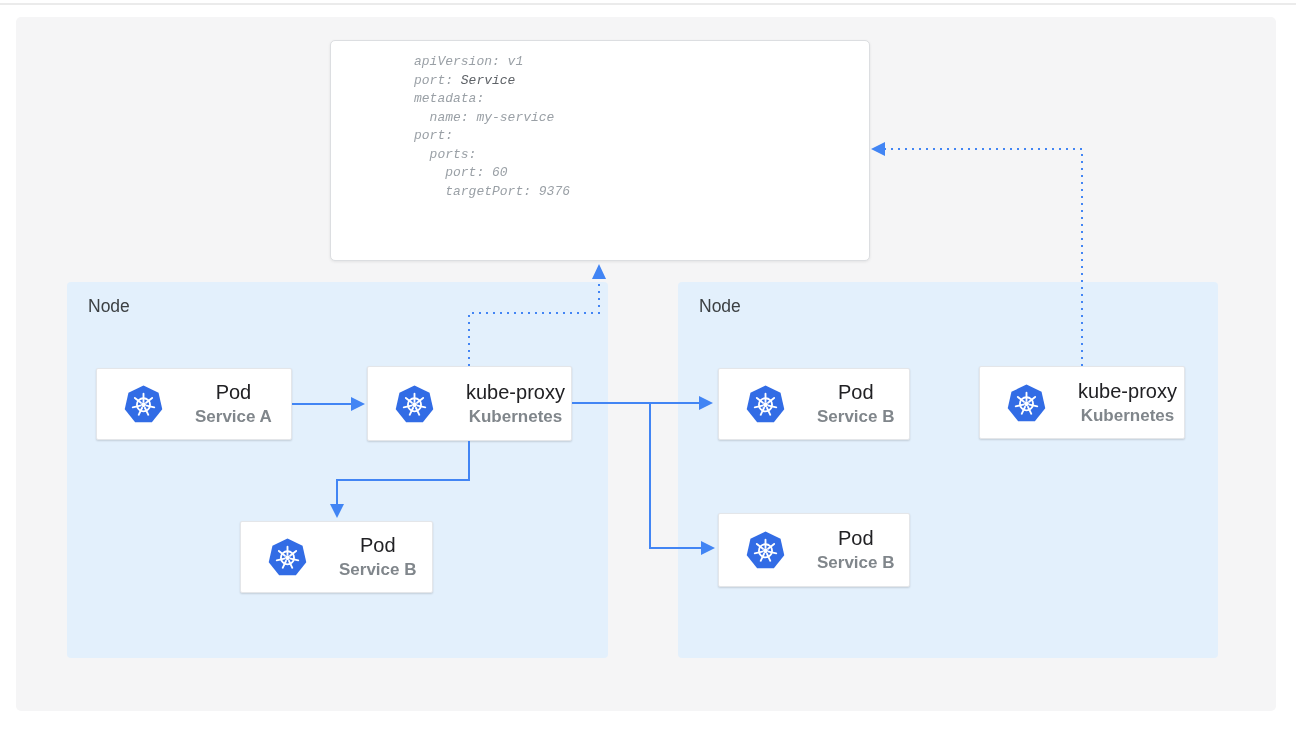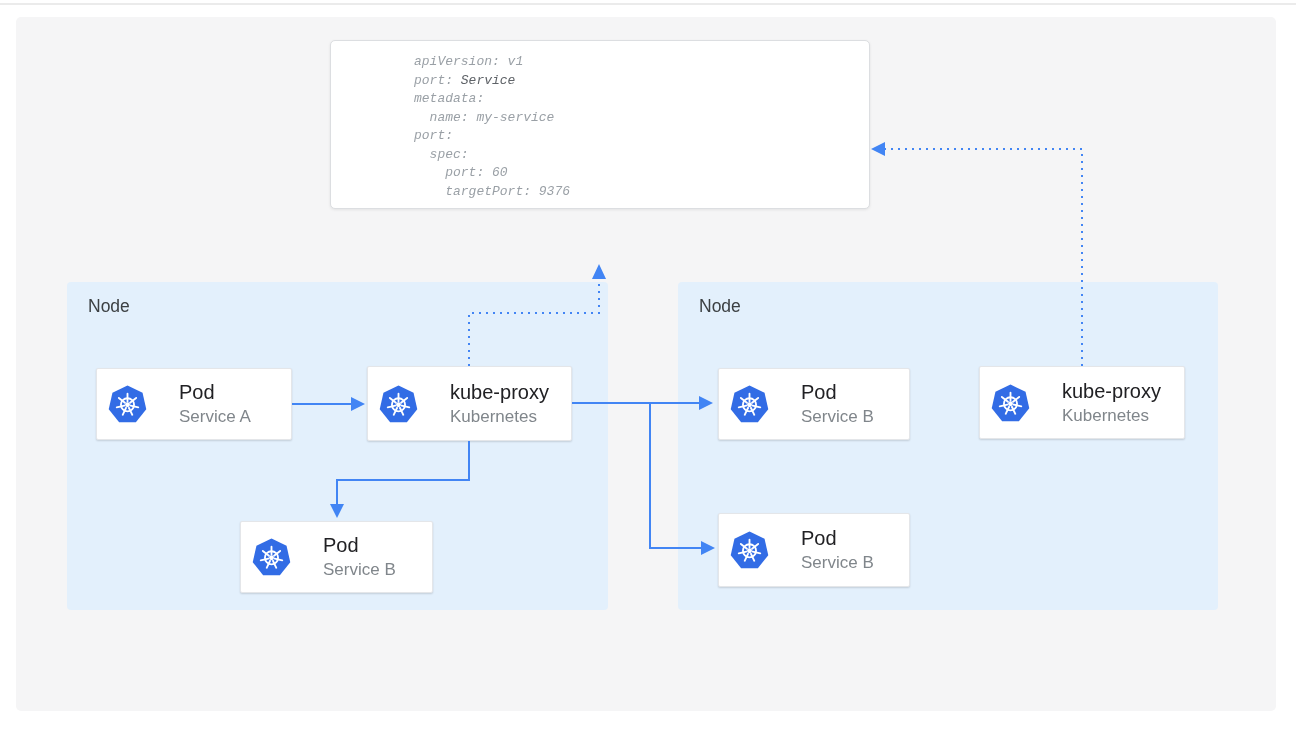--- a/index.html
+++ b/index.html
@@ -9,51 +9,52 @@
   }
   #top-divider{
     position:absolute;left:0;top:3px;width:1296px;height:2px;background:#ebebeb;
   }
   #panel{
     position:absolute;left:16px;top:17px;width:1260px;height:694px;
     background:var(--panel-bg,#f5f5f6);border-radius:5px;
   }
   
   #yaml-card{
-    position:absolute;left:330px;top:40px;width:540px;height:169px;
+    position:absolute;left:330px;top:40px;width:540px;height:221px;
     background:var(--card-bg,#fff);border:1px solid #dcdee1;border-radius:5px;
     box-shadow:0 1px 3px rgba(0,0,0,.08);box-sizing:border-box;
   }
   #yaml-text{
     position:absolute;left:83px;top:12px;
     font-family:"Liberation Mono", monospace;font-style:italic;
     font-size:13px;line-height:18.5px;color:var(--yaml-text,#9aa0a6);
   }
   .yaml-line{white-space:pre;}
   .yaml-bold{font-weight:normal;color:var(--yaml-bold,#5f6368);}
   
   .node-box{
-    position:absolute;top:282px;height:328px;background:var(--node-fill,#e3f0fc);
+    position:absolute;top:282px;height:376px;background:var(--node-fill,#e3f0fc);
     border-radius:4px;
+    text-align:center;
   }
   #node-left{left:67px;width:541px;}
   #node-right{left:678px;width:540px;}
   .node-label{
     position:absolute;left:21px;top:14px;font-size:17.5px;color:#3c4043;
   }
   
   .k-card{
     position:absolute;display:flex;align-items:center;box-sizing:border-box;
     background:var(--card-bg,#fff);border:1px solid #e4e6e9;border-radius:2px;
-    box-shadow:0 1px 2px rgba(0,0,0,.14);padding-left:10px;
+    box-shadow:0 1px 2px rgba(0,0,0,.14);padding-left:26px;
   }
   .k-card .icon{flex:0 0 auto;width:41px;height:42px;}
   .k-card .txt{margin-left:31px;}
   .card-title{font-size:20px;line-height:25px;color:var(--card-title,#212124);}
-  .card-subtitle{font-size:17px;line-height:22px;color:var(--card-subtitle,#80868b);margin-top:1px;}
+  .card-subtitle{font-size:17px;line-height:22px;color:var(--card-subtitle,#80868b);margin-top:1px;font-weight:bold;}
   
   #card-pod-a{left:29px;top:86px;width:196px;height:72px;}
   #card-kube-proxy-left{left:300px;top:84px;width:205px;height:75px;}
   #card-pod-b-left{left:173px;top:239px;width:193px;height:72px;}
   #card-pod-b-right-top{left:40px;top:86px;width:192px;height:72px;}
   #card-pod-b-right-bottom{left:40px;top:231px;width:192px;height:74px;}
   #card-kube-proxy-right{left:301px;top:84px;width:206px;height:73px;}
   
   #arrows{position:absolute;left:0;top:0;width:1296px;height:729px;pointer-events:none;}
   .solid-line{fill:none;stroke:var(--arrow-blue,#4285f4);stroke-width:2;}
@@ -166,21 +167,21 @@
     </div>
   </div>
 
   <div id="yaml-card">
     <div id="yaml-text">
       <div class="yaml-line">apiVersion: v1</div>
       <div class="yaml-line"><span>port: </span><span class="yaml-bold">Service</span></div>
       <div class="yaml-line">metadata:</div>
       <div class="yaml-line">  name: my-service</div>
       <div class="yaml-line">port:</div>
-      <div class="yaml-line">  spec:</div>
+      <div class="yaml-line">  ports:</div>
       <div class="yaml-line">    port: 60</div>
       <div class="yaml-line">    targetPort: 9376</div>
     </div>
   </div>
 
   <svg id="arrows" viewBox="0 0 1296 729">
 
     <path class="solid-line" d="M292 404 H351"></path>
     <polygon class="arrow-head" points="351,397 351,411 365,404"></polygon>
 

